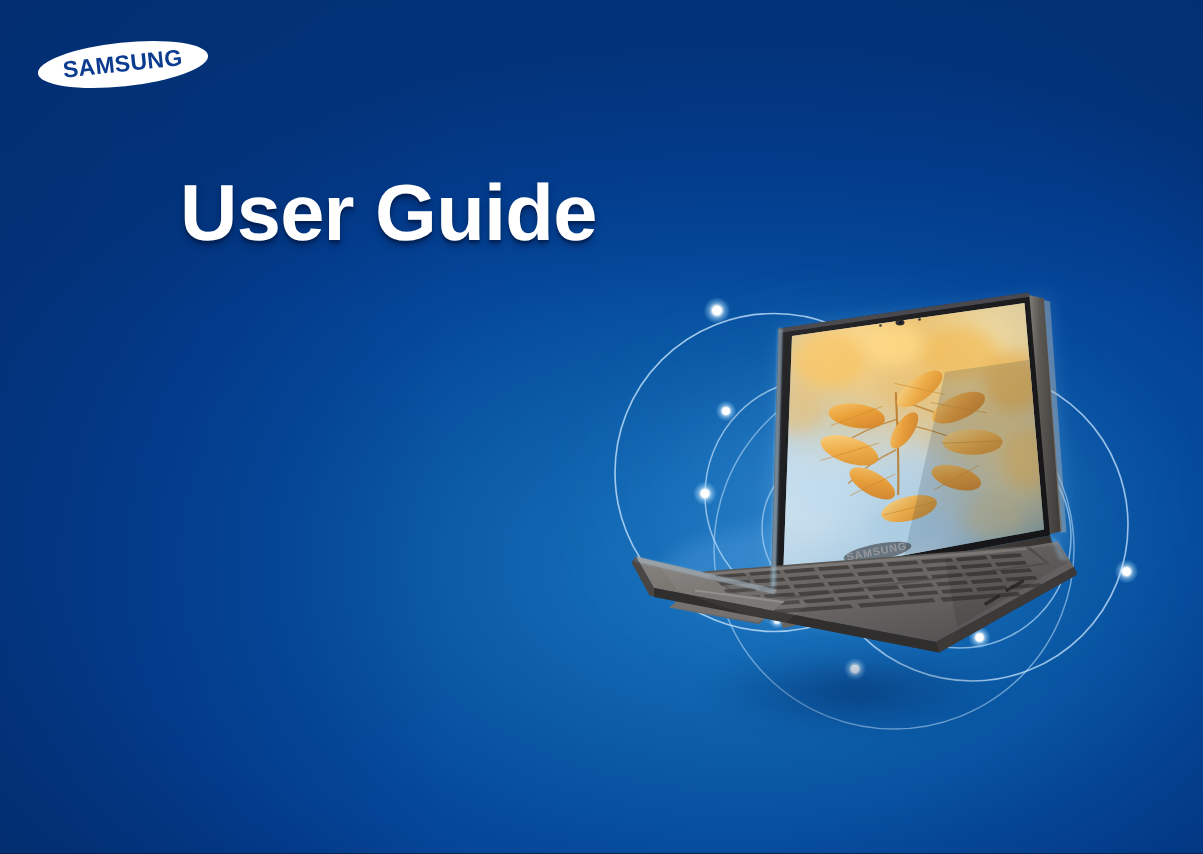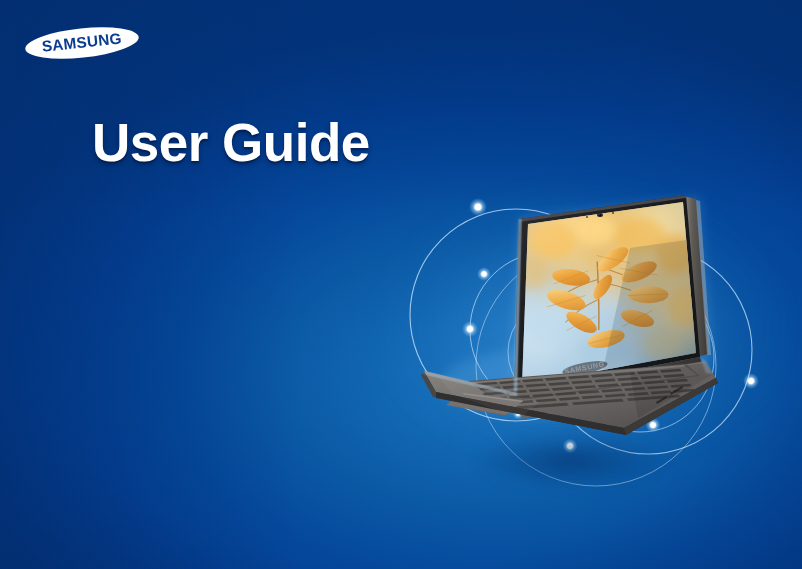--- a/index.html
+++ b/index.html
@@ -66,21 +66,21 @@
   .logo {
     position: absolute;
     left: 24px; top: 26px;
     width: 116px; height: 34px;
   }
   .logo svg { display: block; width: 116px; height: 34px; }
 
   
   .title {
     position: absolute;
-    left: 92px;
+    left: 120px;
     top: 112px;
     font-size: 53px;
     font-weight: bold;
     color: #ffffff;
     letter-spacing: -0.5px;
     text-shadow:
       0 2px 1px rgba(0,25,70,0.55),
       0 3px 5px rgba(0,20,60,0.45);
     white-space: nowrap;
   }

